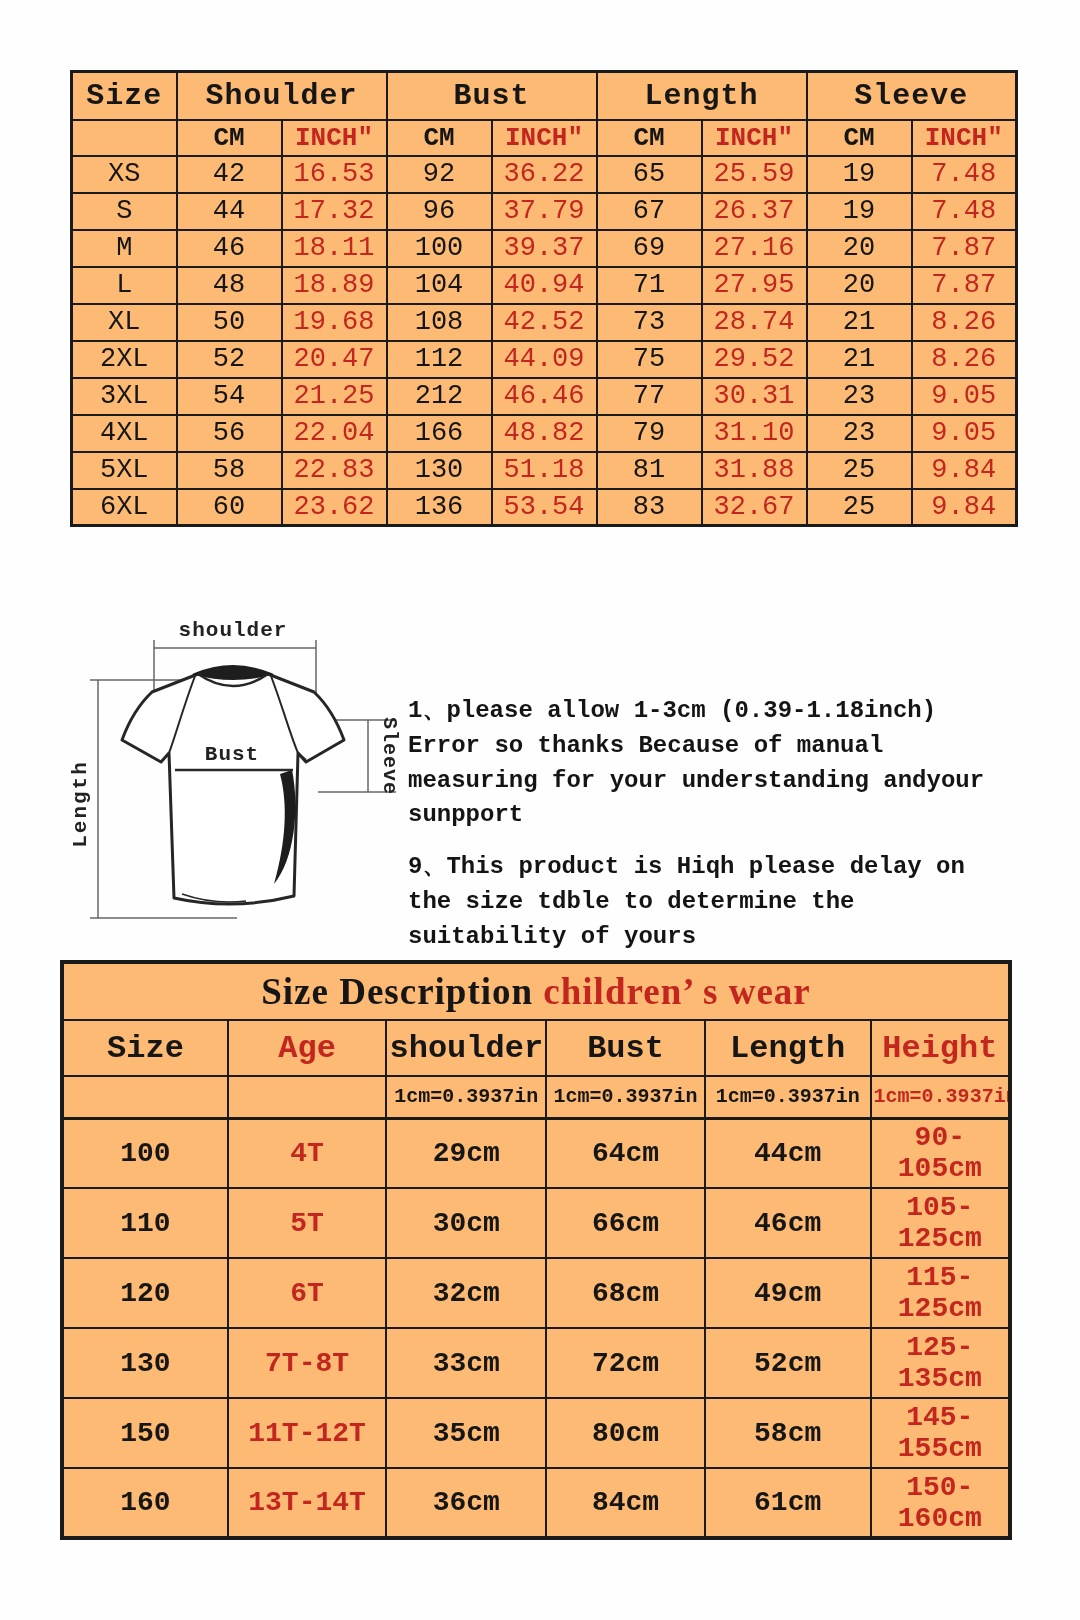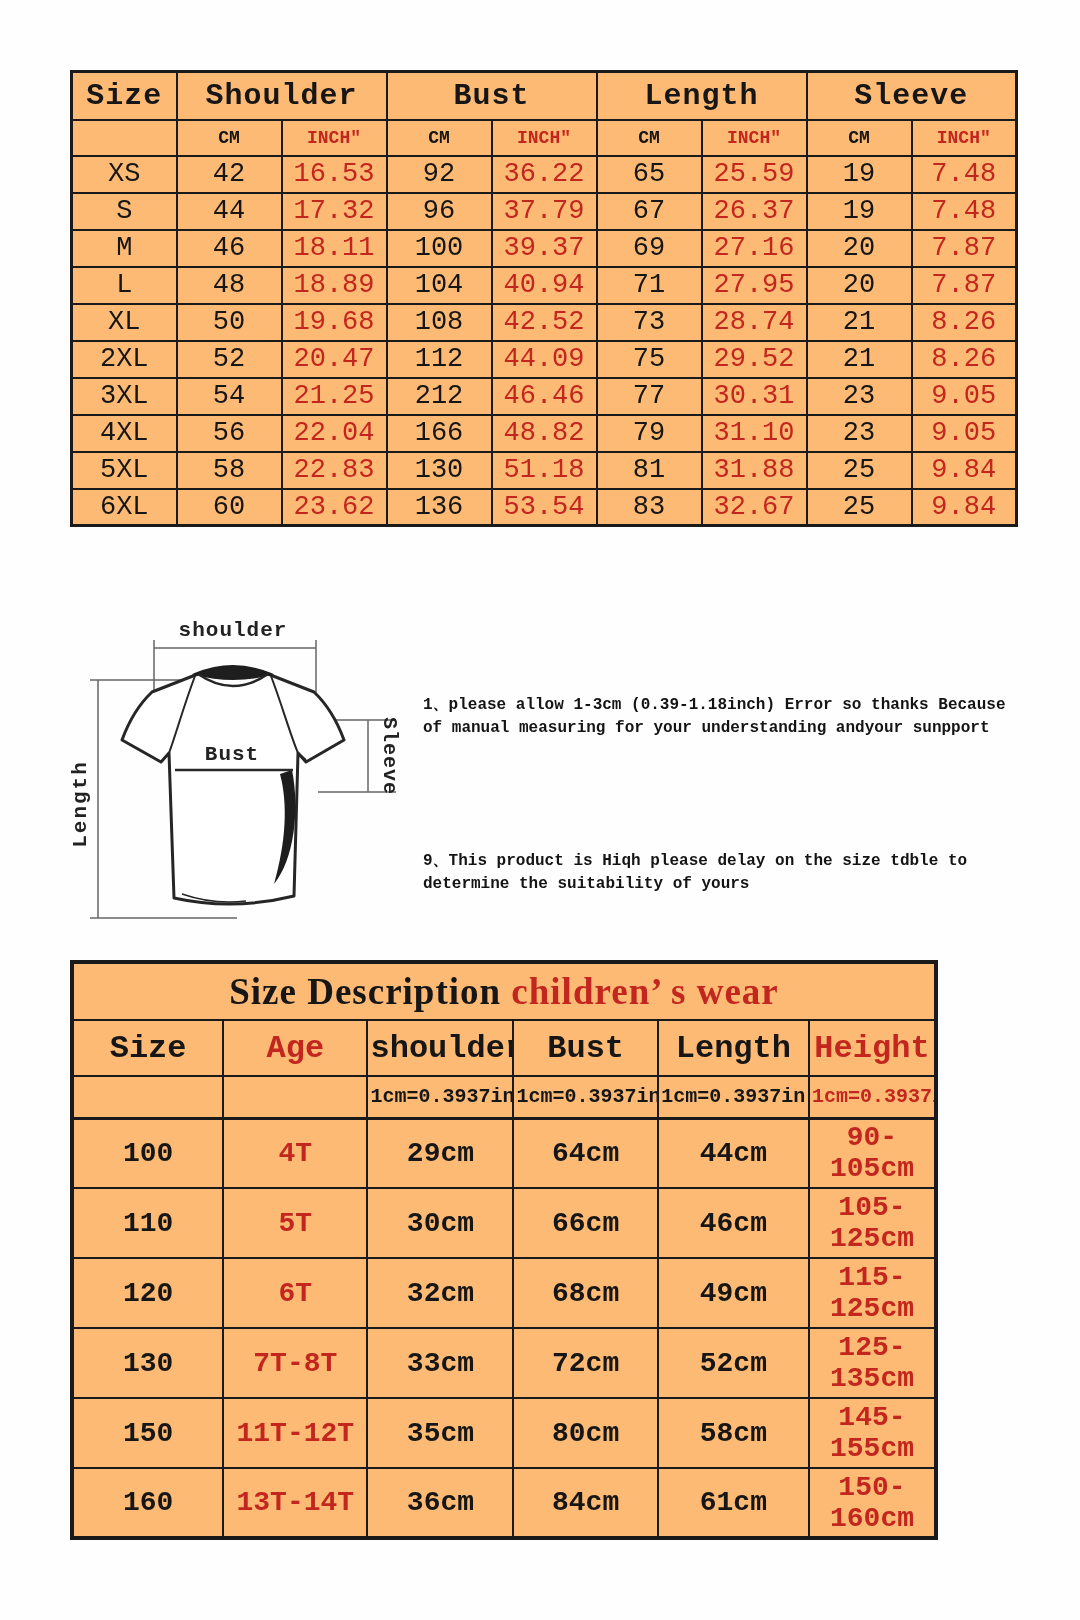--- a/index.html
+++ b/index.html
@@ -14,36 +14,36 @@
     background:#fefefe;color:var(--ink);
     font-family:"Liberation Mono","DejaVu Sans Mono",monospace;
   }
   table{border-collapse:collapse;table-layout:fixed;background:#fdba74;}
   th,td{border:2px solid var(--border);text-align:center;vertical-align:middle;padding:0 2px;overflow:hidden;}
 
   
   .adult{position:absolute;left:70px;top:70px;width:948px;border:3px solid var(--border);}
   .adult th{font-weight:bold;}
   .adult tr.groups th{height:48px;font-size:30px;letter-spacing:1px;}
-  .adult tr.units th{height:36px;font-size:18px;}
+  .adult tr.units th{height:36px;font-size:26px;}
   .adult tbody td{height:37px;font-size:27px;}
   .adult tr.units th:nth-child(odd):not(:first-child),
   .adult tbody td:nth-child(odd):not(:first-child){color:var(--red);}
 
   
   .diagram{position:absolute;left:62px;top:608px;width:340px;height:335px;}
   .diagram text{font-family:"Liberation Mono","DejaVu Sans Mono",monospace;fill:#222;}
 
   
-  .note{position:absolute;left:423px;width:606px;font-size:16px;font-weight:bold;line-height:1.45;color:#141414;}
+  .note{position:absolute;left:408px;width:606px;font-size:24px;font-weight:bold;line-height:1.45;color:#141414;}
   .note-1{top:694px;}
   .note-2{top:850px;}
 
   
-  .kids{position:absolute;left:70px;top:960px;width:868px;border:4px solid var(--border);}
+  .kids{position:absolute;left:60px;top:960px;width:952px;border:4px solid var(--border);}
   .kids tr.title-row th{height:58px;font-family:"Liberation Serif","DejaVu Serif",serif;font-size:37px;font-weight:bold;letter-spacing:1px;}
   .kids .title-red{color:var(--red);}
   .kids tr.heads th{height:56px;font-size:32px;font-weight:bold;}
   .kids tr.unit-row th{height:42px;font-size:20px;font-weight:bold;border-bottom:3px solid var(--border);}
   .kids tbody td{height:70px;font-size:28px;font-weight:bold;}
   .kids tr.heads th:nth-child(2),
   .kids tr.heads th:nth-child(6),
   .kids tr.unit-row th:nth-child(6),
   .kids tbody td:nth-child(2),
   .kids tbody td:nth-child(6){color:var(--red);}

